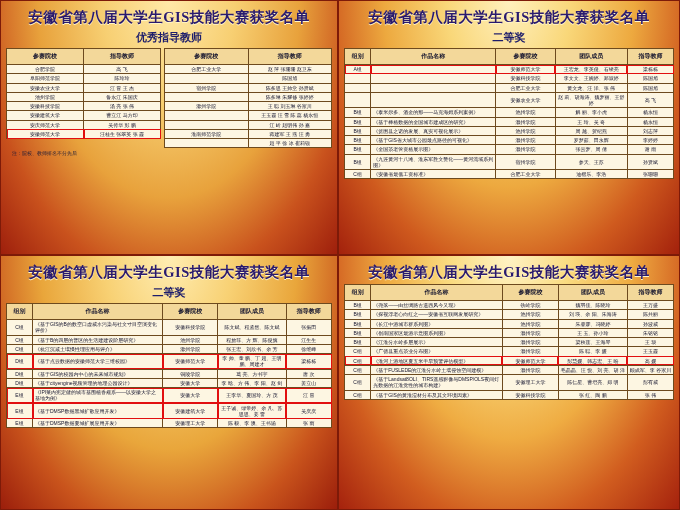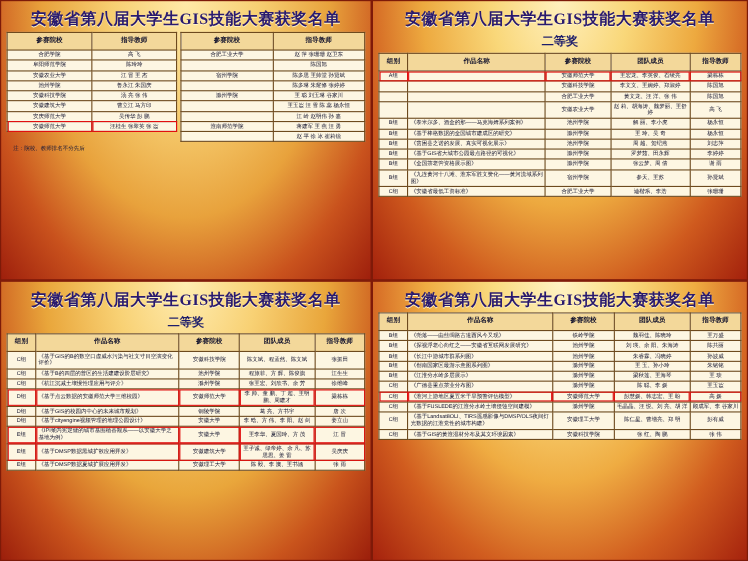--- a/index.html
+++ b/index.html
@@ -87,20 +87,21 @@
   .p1-body{display:flex;gap:3px;}
   .p1-body table{width:100%;}
 </style>
 </head>
 <body>
 
 <div class="grid">
 
   <div class="panel p1">
     <div class="banner">安徽省第八届大学生GIS技能大赛获奖名单</div>
+    <div class="subtitle">优秀指导教师</div>
     <div class="p1-body">
       <div style="width:48%">
         <table>
           <thead>
             <tr>
               <th>参赛院校</th>
               <th>指导教师</th>
             </tr>
           </thead>
           <tbody id="p1l">

